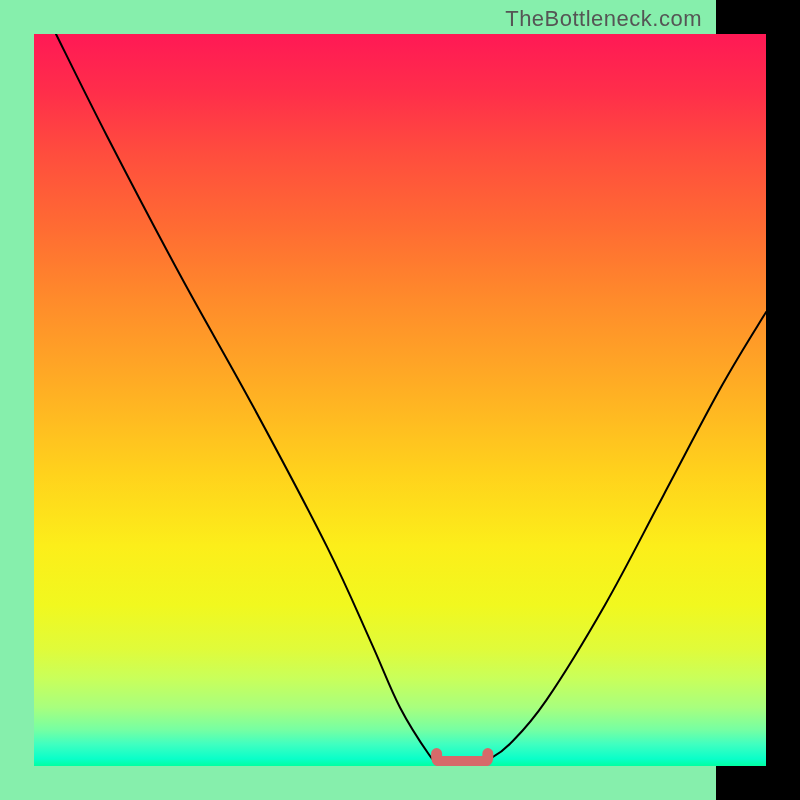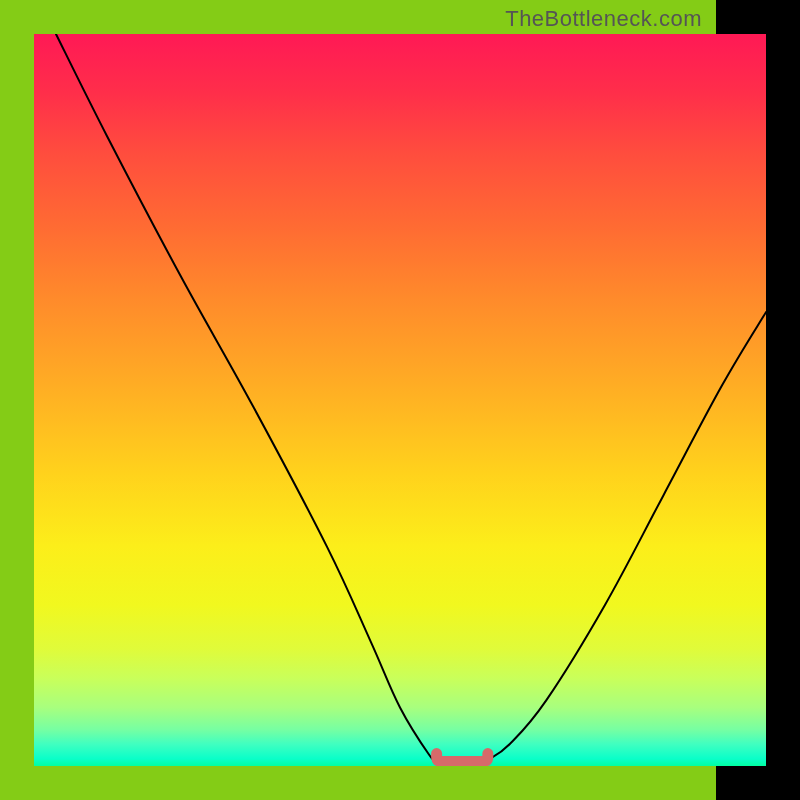--- a/index.html
+++ b/index.html
@@ -8,21 +8,21 @@
     width: 800px;
     height: 800px;
     overflow: hidden;
     background: #000;
     font-family: Arial, Helvetica, sans-serif;
   }
   .frame {
     position: relative;
     width: 716px;
     height: 800px;
-    background: #84cc16;
+    background: #86efac;
   }
   .watermark {
     position: absolute;
     top: 6px;
     right: 14px;
     color: #555;
     font-size: 22px;
     font-weight: 500;
     letter-spacing: 0.5px;
     z-index: 10;

